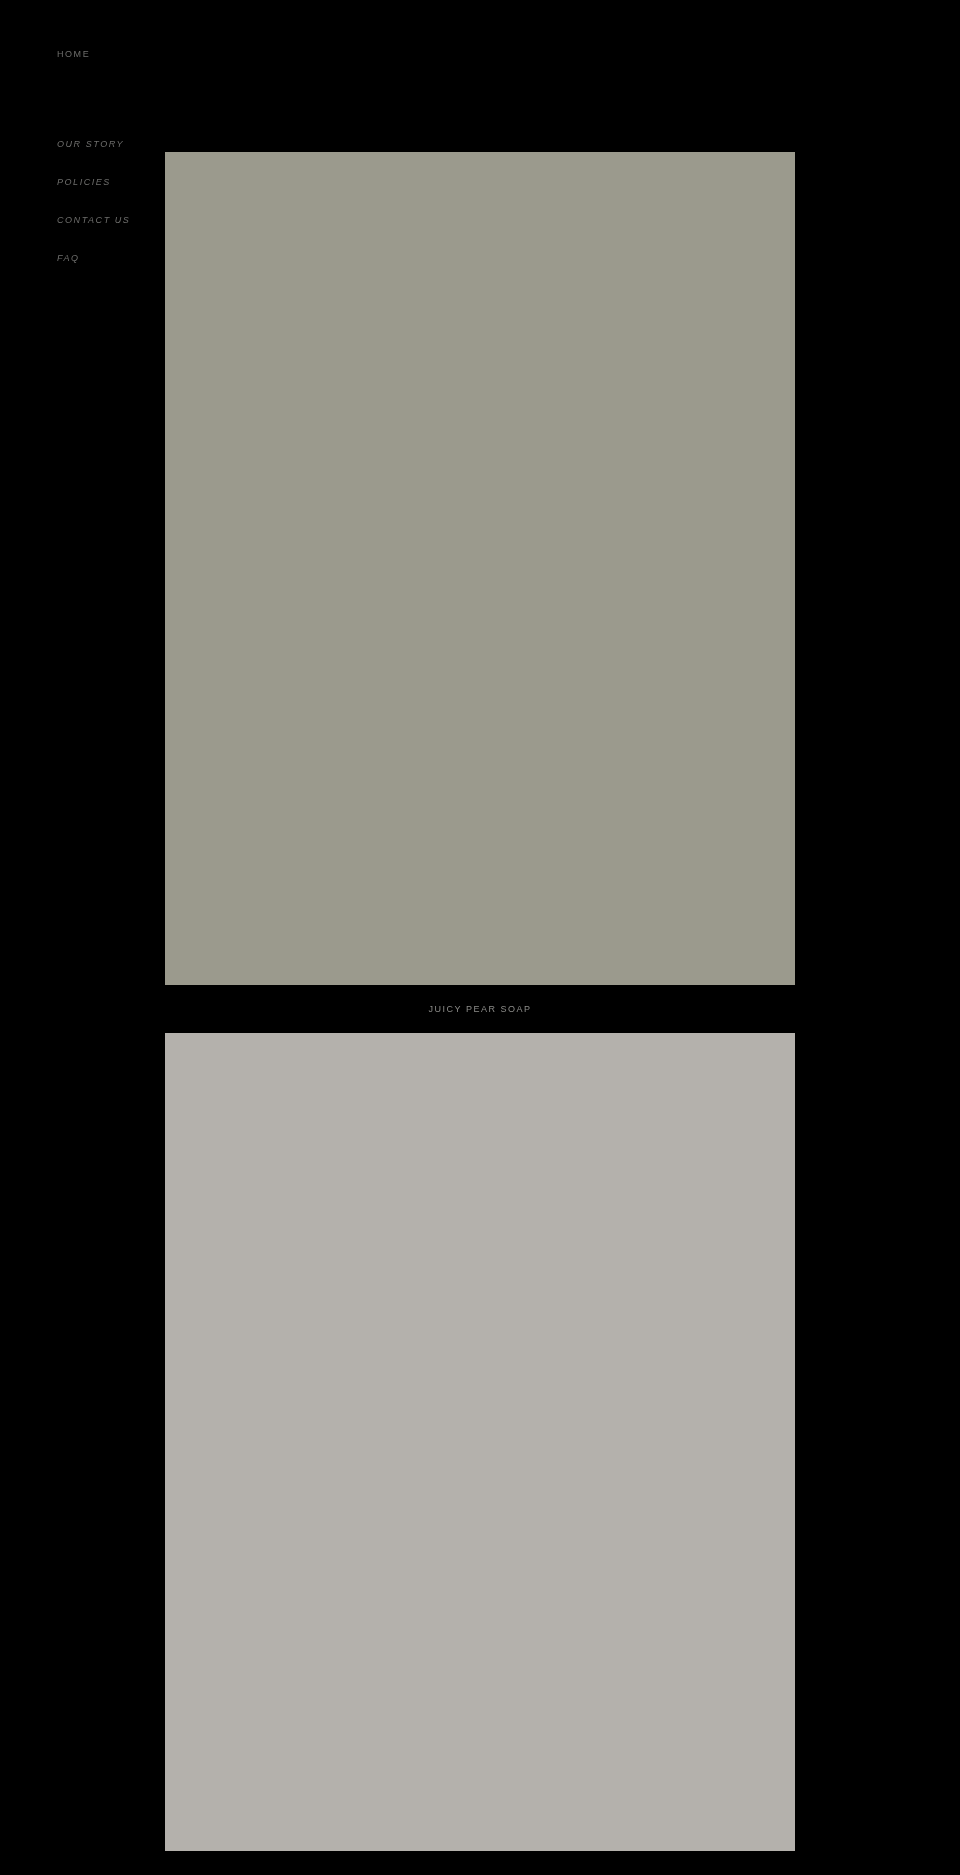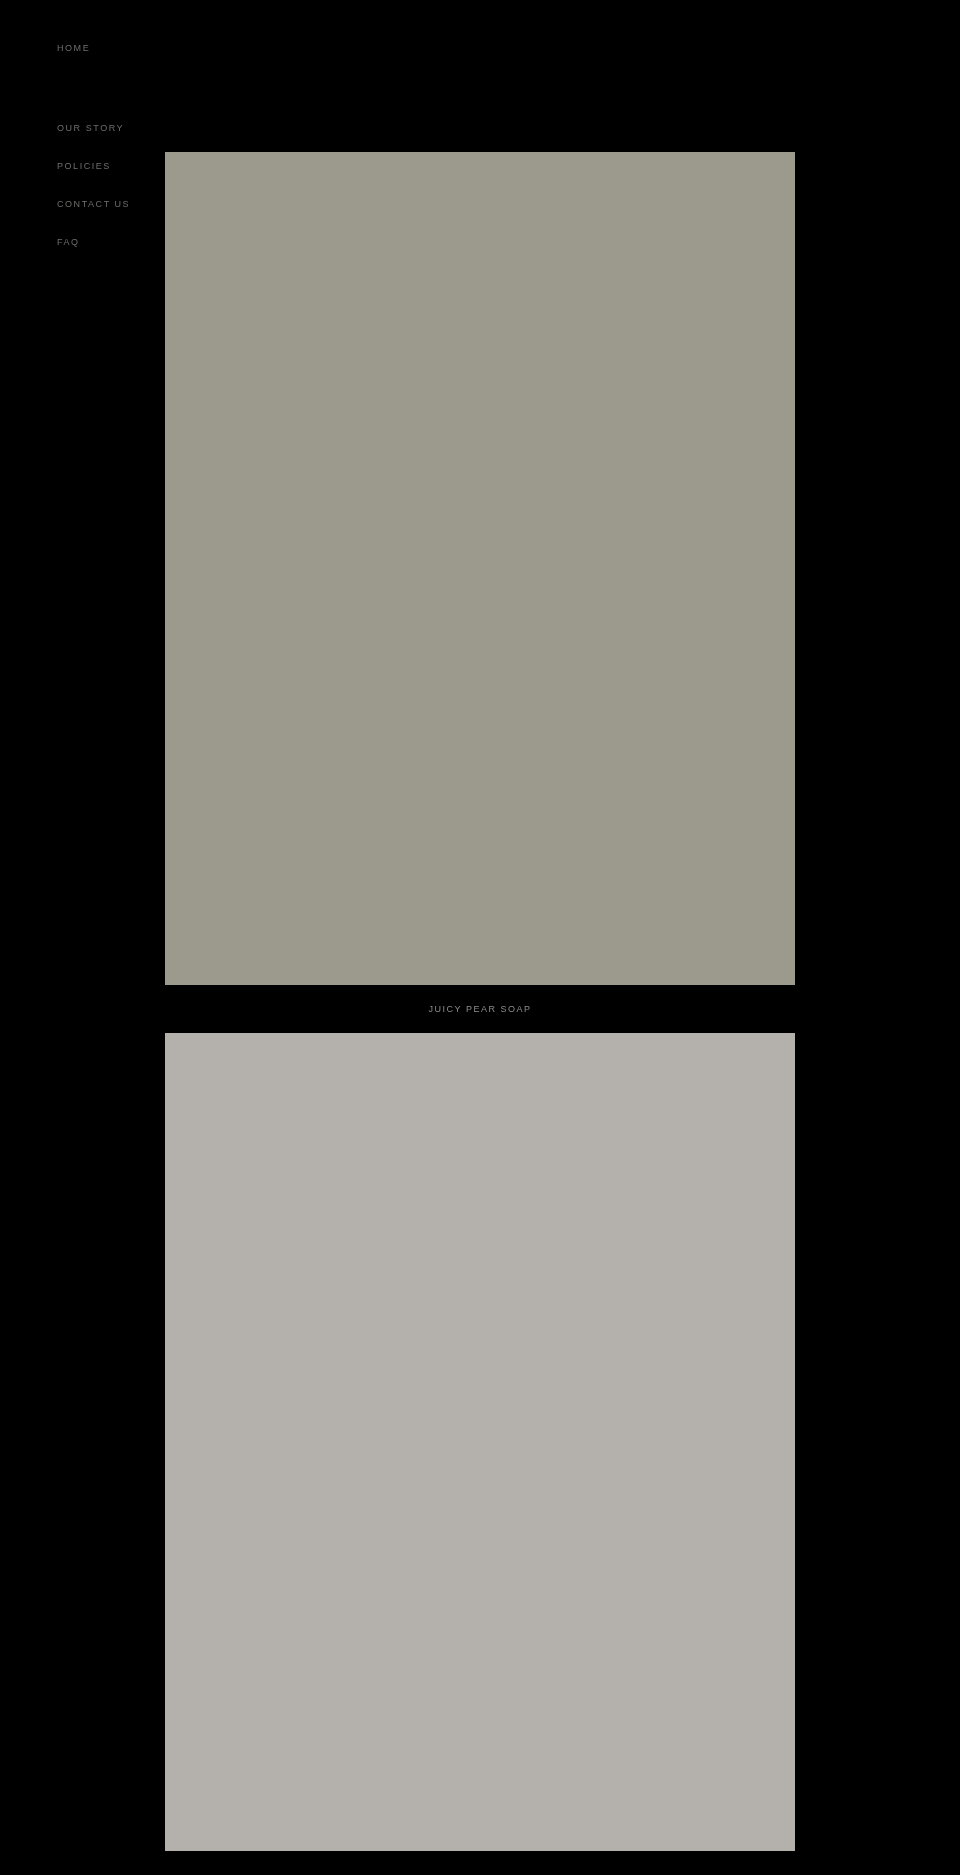--- a/index.html
+++ b/index.html
@@ -30,27 +30,28 @@
     left: 0;
     top: 0;
     width: 165px;
     height: 1875px;
     background: #000000;
   }
 
   .nav-primary {
     position: absolute;
     left: 57px;
-    top: 42px;
+    top: 48px;
   }
 
   .nav-secondary {
     position: absolute;
     left: 57px;
-    top: 122px;
+    top: 138px;
+    font-style: italic;
   }
 
   .nav-item {
     display: block;
     font-family: "Liberation Sans", sans-serif;
     font-size: 9px;
     line-height: 12px;
     letter-spacing: 1.55px;
     text-transform: uppercase;
     color: #6e6e6c;

